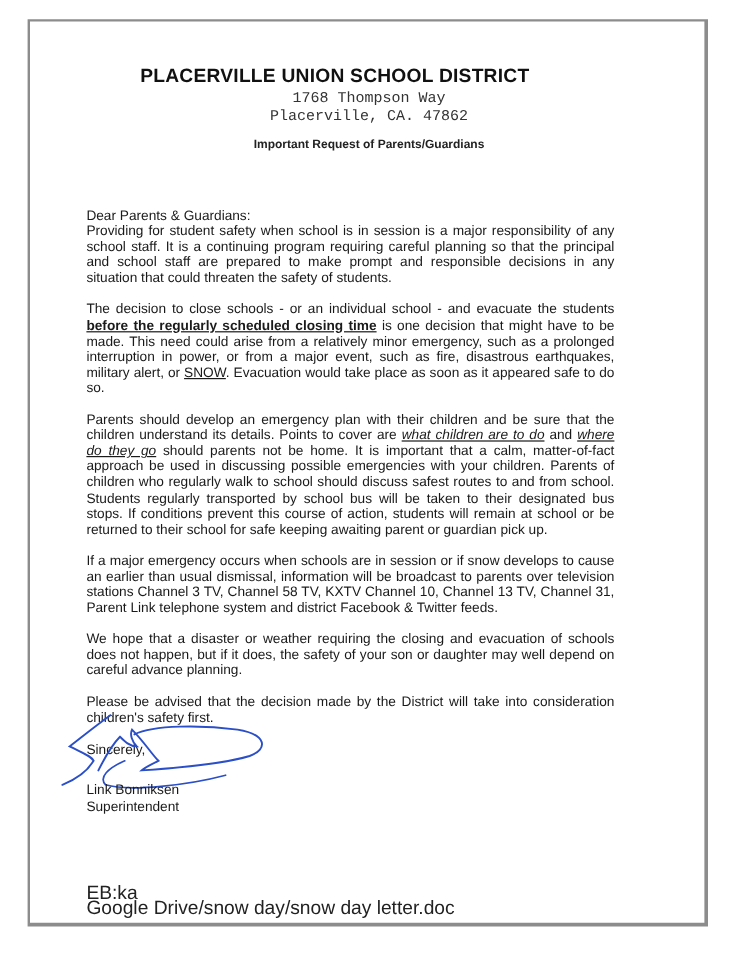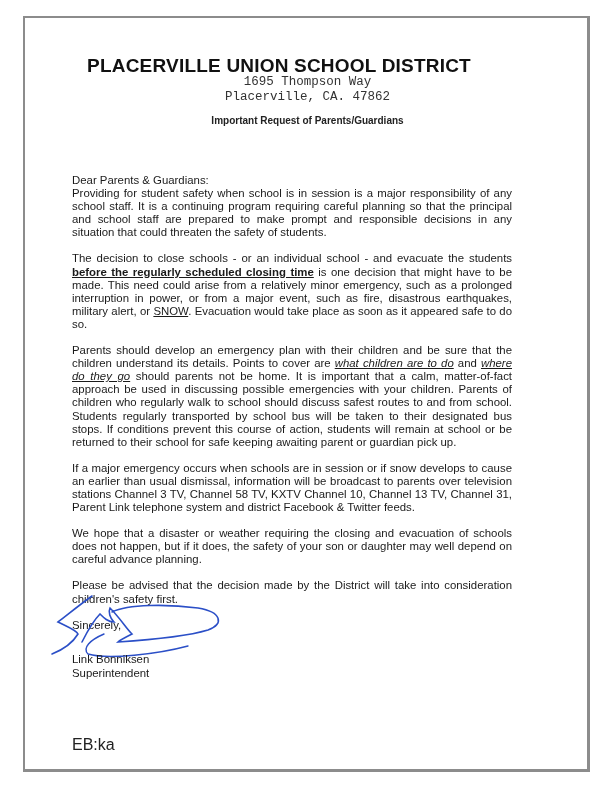--- a/index.html
+++ b/index.html
@@ -1,38 +1,38 @@
 <!DOCTYPE html>
 <html><head>
 <meta charset="utf-8">
 <style>
   html, body { margin:0; padding:0; background:#ffffff; }
   body { width:615px; height:800px; position:relative; overflow:hidden; font-family:"Liberation Sans", sans-serif; color:#1a1a1a; }
   .page-border { position:absolute; left:23px; top:16px; width:567px; height:756px; border:2px solid #8c8c8c; border-right-width:3px; border-bottom-width:3px; box-sizing:border-box; }
-  .header-title { position:absolute; left:0; width:558px; top:55px; text-align:center; font-weight:bold; font-size:19px; letter-spacing:0.2px; color:#111; }
+  .header-title { position:absolute; left:0; width:558px; top:55px; text-align:center; font-weight:bold; font-size:16px; letter-spacing:0.2px; color:#111; }
   .addr { position:absolute; left:0; width:615px; text-align:center; font-family:"Liberation Mono", monospace; font-size:12.5px; color:#333; }
   .addr1 { top:75px; } .addr2 { top:90px; }
   .subject { position:absolute; left:0; width:615px; top:115px; text-align:center; font-weight:bold; font-size:10px; color:#222; }
   .body { position:absolute; left:72px; width:440px; top:174px; font-size:11.4px; line-height:13.1px; text-align:justify; }
   .body p { margin:0 0 13px 0; }
   .body p.salutation { margin-bottom:0; }
   .u { text-decoration:underline; }
   .bu { font-weight:bold; text-decoration:underline; }
   .iu { font-style:italic; text-decoration:underline; }
   .signature { position:absolute; left:48px; top:594px; width:200px; height:75px; }
   .signer { position:absolute; left:72px; top:652px; font-size:11.4px; line-height:14px; }
   .footer { position:absolute; left:72px; top:738px; font-size:16px; line-height:13px; color:#222; }
 </style>
 </head>
 <body>
 
 <div class="page-border"></div>
 
 <div class="header-title">PLACERVILLE UNION SCHOOL DISTRICT</div>
-<div class="addr addr1">1695 Thompson Way</div>
+<div class="addr addr1">1768 Thompson Way</div>
 <div class="addr addr2">Placerville, CA. 47862</div>
 <div class="subject">Important Request of Parents/Guardians</div>
 
 <div class="body">
   <p class="salutation">Dear Parents &amp; Guardians:</p>
   <p>Providing for student safety when school is in session is a major responsibility of any school staff.  It is a continuing program requiring careful planning so that the principal and school staff are prepared to make prompt and responsible decisions in any situation that could threaten the safety of students.</p>
   <p><span>The decision to close schools - or an individual school - and evacuate the students </span><span class="bu">before the regularly scheduled closing time</span><span> is one decision that might have to be made.  This need could arise from a relatively minor emergency, such as a prolonged interruption in power, or from a major event, such as fire, disastrous earthquakes, military alert, or </span><span class="u">SNOW</span><span>.  Evacuation would take place as soon as it appeared safe to do so.</span></p>
   <p><span>Parents should develop an emergency plan with their children and be sure that the children understand its details.  Points to cover are </span><span class="iu">what children are to do</span><span> and </span><span class="iu">where do they go</span><span> should parents not be home.  It is important that a calm, matter-of-fact approach be used in discussing possible emergencies with your children.  Parents of children who regularly walk to school should discuss safest routes to and from school. Students regularly transported by school bus will be taken to their designated bus stops.  If conditions prevent this course of action, students will remain at school or be returned to their school for safe keeping awaiting parent or guardian pick up.</span></p>
   <p>If a major emergency occurs when schools are in session or if snow develops to cause an earlier than usual dismissal, information will be broadcast to parents over television stations Channel 3 TV, Channel 58 TV, KXTV Channel 10, Channel 13 TV, Channel 31, Parent Link telephone system and district Facebook &amp; Twitter feeds.</p>
   <p>We hope that a disaster or weather requiring the closing and evacuation of schools does not happen, but if it does, the safety of your son or daughter may well depend on careful advance planning.</p>
@@ -46,13 +46,14 @@
   <path d="M56 40 C42 46, 34 54, 40 60 C60 66, 110 60, 140 52" fill="none" stroke="#2b4fc7" stroke-width="1.4" stroke-linecap="round"></path>
 </svg>
 
 <div class="signer">
   <div>Link Bonniksen</div>
   <div>Superintendent</div>
 </div>
 
 <div class="footer">
   <div>EB:ka</div>
+  <div>Google Drive/snow day/snow day letter.doc</div>
 </div>
 
 </body></html>

